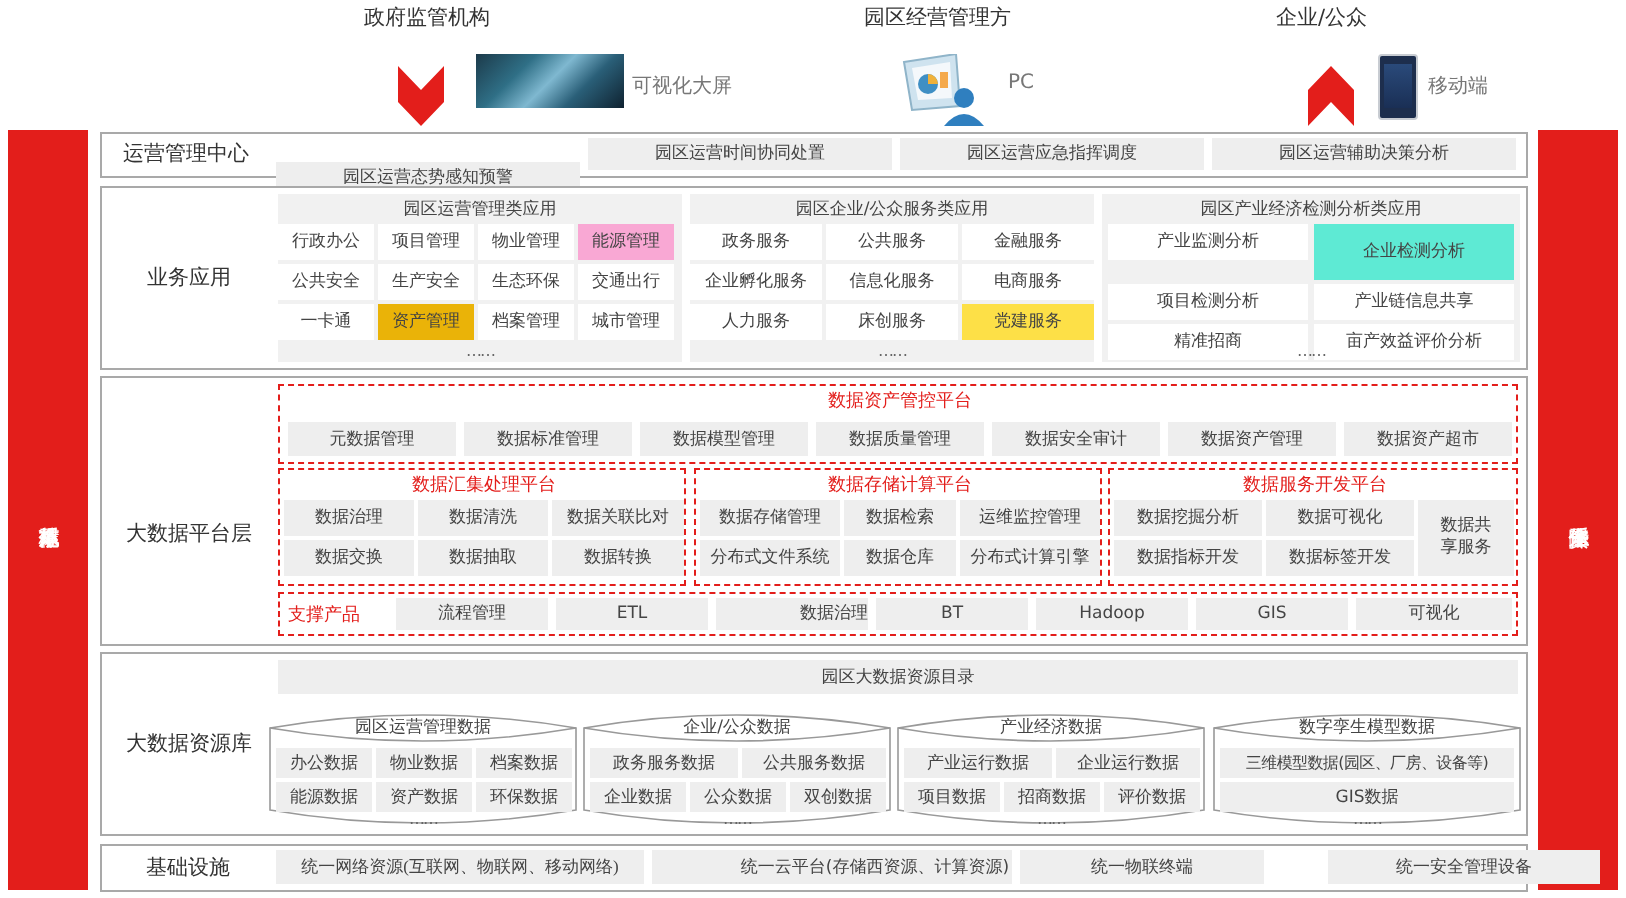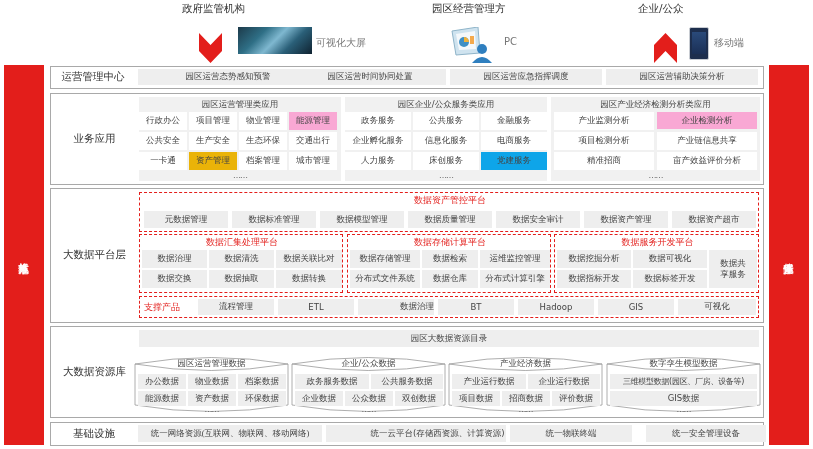--- a/index.html
+++ b/index.html
@@ -51,21 +51,21 @@
 <div class="abs" style="left:689px;top:27px;width:20px;height:33px;background:#1d2e4d;border:1.5px solid #c8ccd2;border-radius:2px;">
   <div style="margin:4px 2px;height:22px;background:linear-gradient(180deg,#2a4a7a,#1a2f55);"></div>
 </div>
 <div class="abs sub-label" style="left:714px;top:36px;">移动端</div>
 
 <div class="abs side-bar" style="left:4px;top:65px;width:40px;height:380px;">标准规范体系</div>
 <div class="abs side-bar" style="left:769px;top:65px;width:40px;height:380px;">安全保障体系</div>
 
 <div class="abs layer" style="left:50px;top:66px;width:714px;height:23px;">
   <div class="abs layer-title" style="left:0;top:0;width:84px;height:20px;">运营管理中心</div>
-  <div class="abs cell" style="left:87px;top:2px;width:180px;height:16px;">园区运营态势感知预警</div>
+  <div class="abs cell" style="left:87px;top:14px;width:152px;height:16px;">园区运营态势感知预警</div>
   <div class="abs cell" style="left:243px;top:2px;width:152px;height:16px;">园区运营时间协同处置</div>
   <div class="abs cell" style="left:399px;top:2px;width:152px;height:16px;">园区运营应急指挥调度</div>
   <div class="abs cell" style="left:555px;top:2px;width:152px;height:16px;">园区运营辅助决策分析</div>
 </div>
 
 <div class="abs layer" style="left:50px;top:93px;width:714px;height:92px;">
   <div class="abs layer-title" style="left:0;top:0;width:87px;height:89px;">业务应用</div>
 
   <div class="abs panel" style="left:88px;top:3px;width:202px;height:84px;">
     <div class="panel-h" style="margin-top:2px;">园区运营管理类应用</div>
@@ -90,41 +90,41 @@
     <div class="panel-h" style="margin-top:2px;">园区企业/公众服务类应用</div>
     <div class="abs" style="left:0;top:15px;width:202px;display:grid;grid-template-columns:repeat(3,66px);gap:2px 2px;">
       <div class="cell" style="height:18px;background:#fff;">政务服务</div>
       <div class="cell" style="height:18px;background:#fff;">公共服务</div>
       <div class="cell" style="height:18px;background:#fff;">金融服务</div>
       <div class="cell" style="height:18px;background:#fff;">企业孵化服务</div>
       <div class="cell" style="height:18px;background:#fff;">信息化服务</div>
       <div class="cell" style="height:18px;background:#fff;">电商服务</div>
       <div class="cell" style="height:18px;background:#fff;">人力服务</div>
       <div class="cell" style="height:18px;background:#fff;">床创服务</div>
-      <div class="cell" style="height:18px;background:#0ea5e9;">党建服务</div>
+      <div class="cell" style="height:18px;background:#fde047;">党建服务</div>
     </div>
     <div class="abs dots" style="left:0;top:74px;width:202px;">……</div>
   </div>
 
   <div class="abs panel" style="left:500px;top:3px;width:209px;height:84px;">
     <div class="panel-h" style="margin-top:2px;">园区产业经济检测分析类应用</div>
     <div class="abs" style="left:3px;top:15px;width:203px;display:grid;grid-template-columns:repeat(2,100px);gap:2px 3px;">
       <div class="cell" style="height:18px;background:#fff;">产业监测分析</div>
-      <div class="cell" style="height:17px;background:#f9a8d4;">企业检测分析</div>
+      <div class="cell" style="height:28px;background:#5eead4;">企业检测分析</div>
       <div class="cell" style="height:18px;background:#fff;">项目检测分析</div>
       <div class="cell" style="height:18px;background:#fff;">产业链信息共享</div>
       <div class="cell" style="height:18px;background:#fff;">精准招商</div>
       <div class="cell" style="height:18px;background:#fff;">亩产效益评价分析</div>
     </div>
     <div class="abs dots" style="left:0;top:74px;width:209px;">……</div>
   </div>
 </div>
 
 <div class="abs layer" style="left:50px;top:188px;width:714px;height:135px;">
-  <div class="abs layer-title" style="left:0;top:0;width:87px;height:132px;">大数据平台层</div>
+  <div class="abs layer-title" style="left:0;top:12px;width:87px;height:132px;">大数据平台层</div>
 
   <div class="abs dashed" style="left:88px;top:3px;width:620px;height:40px;">
     <div class="abs red-h" style="left:0;top:1px;width:620px;">数据资产管控平台</div>
     <div class="abs cell" style="left:4px;top:18px;width:84px;height:17px;">元数据管理</div>
     <div class="abs cell" style="left:92px;top:18px;width:84px;height:17px;">数据标准管理</div>
     <div class="abs cell" style="left:180px;top:18px;width:84px;height:17px;">数据模型管理</div>
     <div class="abs cell" style="left:268px;top:18px;width:84px;height:17px;">数据质量管理</div>
     <div class="abs cell" style="left:356px;top:18px;width:84px;height:17px;">数据安全审计</div>
     <div class="abs cell" style="left:444px;top:18px;width:84px;height:17px;">数据资产管理</div>
     <div class="abs cell" style="left:532px;top:18px;width:84px;height:17px;">数据资产超市</div>
@@ -244,14 +244,14 @@
     <div class="abs cell" style="left:4px;top:36px;width:147px;height:15px;">GIS数据</div>
     <div class="abs dots" style="left:0;top:50px;width:155px;">……</div>
   </div>
 </div>
 
 <div class="abs layer" style="left:50px;top:422px;width:714px;height:24px;">
   <div class="abs layer-title" style="left:0;top:0;width:86px;height:21px;">基础设施</div>
   <div class="abs cell" style="left:87px;top:2px;width:184px;height:17px;font-family:Liberation Serif, serif;">统一网络资源(互联网、物联网、移动网络)</div>
   <div class="abs cell" style="left:275px;top:2px;width:180px;height:17px;padding-left:43px;">统一云平台(存储西资源、计算资源)</div>
   <div class="abs cell" style="left:459px;top:2px;width:122px;height:17px;">统一物联终端</div>
-  <div class="abs cell" style="left:595px;top:2px;width:120px;height:17px;">统一安全管理设备</div>
+  <div class="abs cell" style="left:613px;top:2px;width:136px;height:17px;">统一安全管理设备</div>
 </div>
 
 </body></html>

